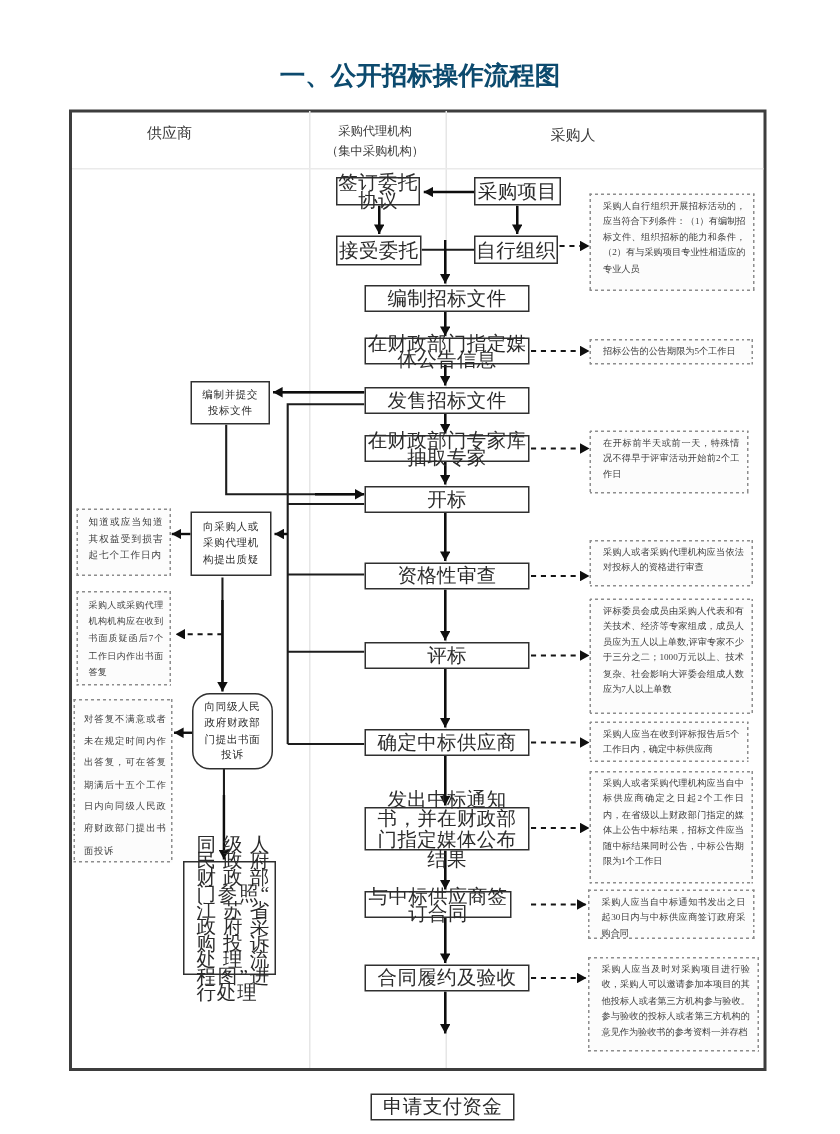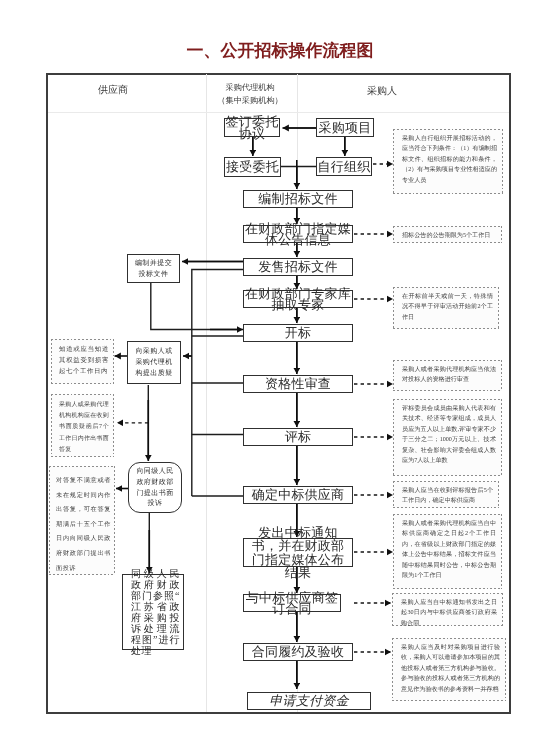--- a/index.html
+++ b/index.html
@@ -1,39 +1,39 @@
 <!DOCTYPE html>
 <html><head>
 <meta charset="utf-8">
 <style>
   html,body{margin:0;padding:0;}
   body{width:560px;height:756px;background:#fff;font-family:"Liberation Sans",sans-serif;}
   #page{position:relative;width:560px;height:756px;overflow:hidden;background:#fff;}
 
   .title{position:absolute;left:0;top:41px;width:560px;text-align:center;
          font-family:"Liberation Serif",serif;font-weight:bold;font-size:17px;
-         color:#7f1d1d;line-height:19px;}
+         color:#0c4a6e;line-height:19px;}
 
   
   .frame{position:absolute;left:46px;top:73px;width:465px;height:641px;
          border:2px solid #3d3d3d;box-sizing:border-box;}
   .vdiv{position:absolute;width:0;border-left:1px solid #e6e6e6;}
   .hdiv{position:absolute;height:0;border-top:1px solid #eaeaea;}
 
   .colhead{position:absolute;text-align:center;font-family:"Liberation Serif",serif;
            font-size:10px;color:#3b3b3b;line-height:13px;}
   .colhead.two{font-size:8.2px;line-height:13.2px;}
 
   
   .sbox{position:absolute;border:1.2px solid #303030;box-sizing:border-box;background:#fff;
         display:flex;align-items:center;justify-content:center;text-align:center;
         font-family:"Liberation Serif",serif;font-size:13px;color:#2b2b2b;line-height:11.5px;letter-spacing:0.22px;}
   .sbox span{display:block;width:100%;}
   .sbox.narrow{line-height:10.9px;font-size:7px;letter-spacing:0.45px;padding:0 5px;}
-  .sbox.narrow2{line-height:11px;font-size:10px;padding:0 3px 0 8px;text-align:justify;
+  .sbox.narrow2{line-height:11px;font-size:13px;padding:0 3px 0 8px;text-align:justify;
                 text-justify:inter-character;letter-spacing:0.55px;line-break:anywhere;}
   .sbox.two{line-height:13.5px;padding:0 6px;}
   
   .nbox{position:absolute;box-sizing:border-box;background:#fcfcfc;
         background-image:
           repeating-linear-gradient(to right,#8d8d8d 0 1.9px,transparent 1.9px 3.9px),
           repeating-linear-gradient(to right,#8d8d8d 0 1.9px,transparent 1.9px 3.9px),
           repeating-linear-gradient(to bottom,#8d8d8d 0 1.9px,transparent 1.9px 3.9px),
           repeating-linear-gradient(to bottom,#8d8d8d 0 1.9px,transparent 1.9px 3.9px);
         background-size:100% 1px,100% 1px,1px 100%,1px 100%;
@@ -224,21 +224,21 @@
     </div>
 
   <div class="sbox" style="left:243px;top:594px;width:98px;height:18px;">
     <span>与中标供应商签订合同</span>
     </div>
 
   <div class="sbox" style="left:243px;top:643px;width:110px;height:18px;">
     <span>合同履约及验收</span>
     </div>
 
-  <div class="sbox" style="left:247px;top:692px;width:124px;height:18px;font-style:italic;">
+  <div class="sbox" style="left:247px;top:729px;width:96px;height:18px;">
     <span>申请支付资金</span>
     </div>
 
   <div class="sbox narrow" style="left:127px;top:254px;width:53px;height:29px;">
     <span>编制并提交投标文件</span>
     </div>
 
   <div class="sbox narrow" style="left:127px;top:341px;width:54px;height:43px;">
     <span>向采购人或采购代理机构提出质疑</span>
     </div>

